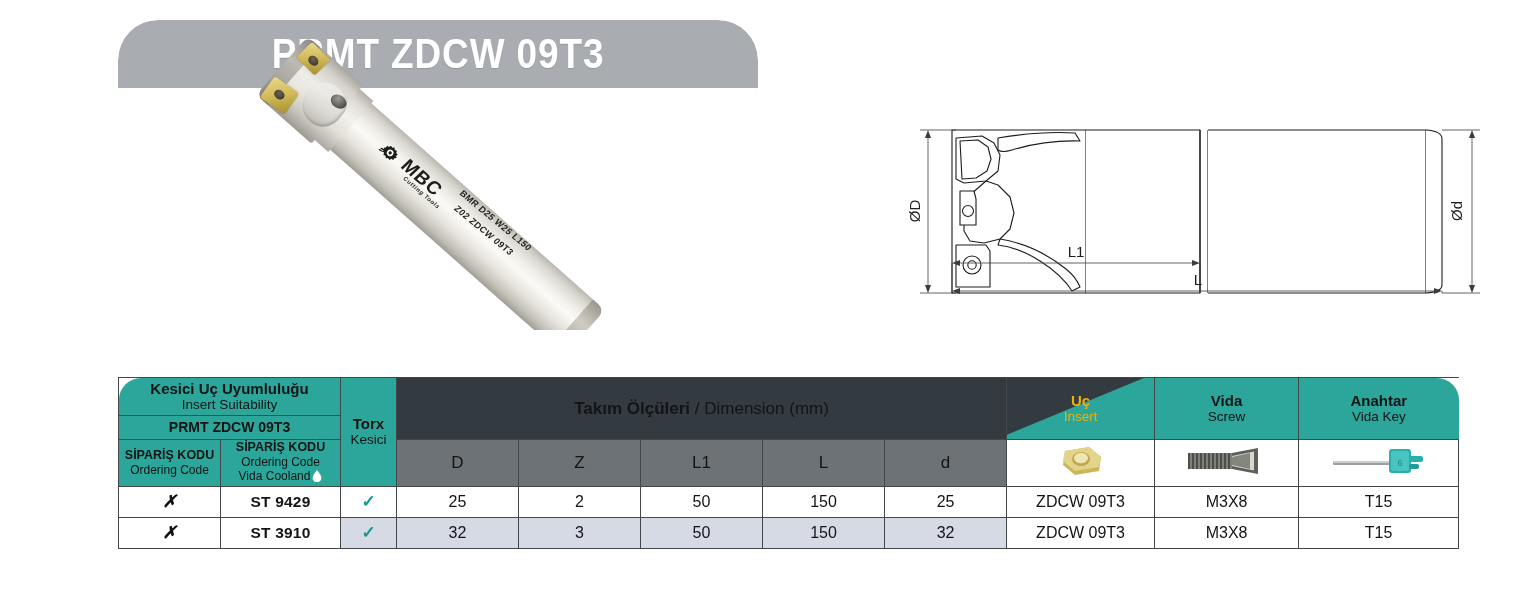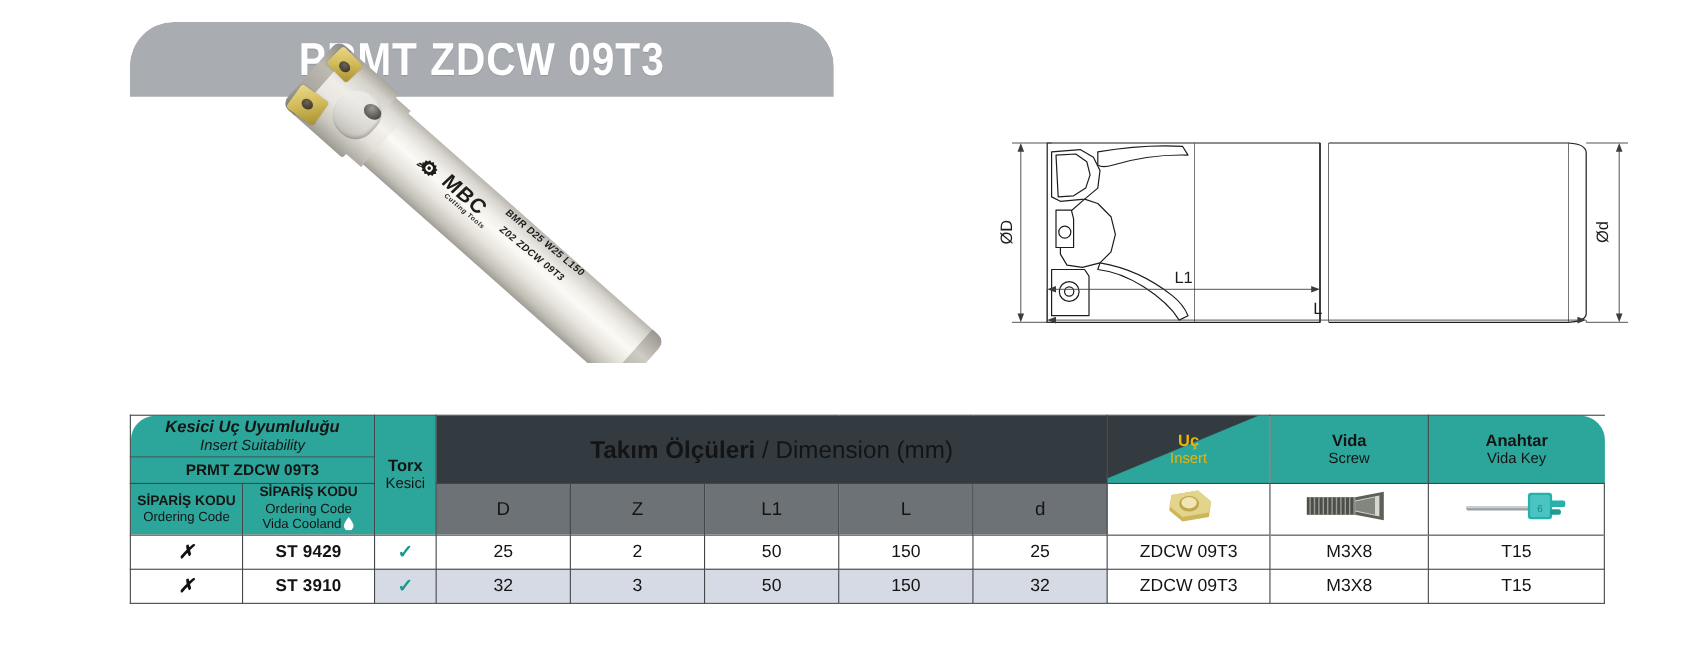--- a/index.html
+++ b/index.html
@@ -156,24 +156,24 @@
     border-right: 2px solid #ffffff;
     border-bottom: 2px solid #ffffff;
   }
   .th-dark { background: #333a40; color: #ffffff; }
   .th-gray { background: #6d7276; color: #ffffff; border-right: 2px solid #ffffff; }
 
   .hd-tr { font-size: 15px; font-weight: bold; line-height: 1.15; }
   .hd-en { font-size: 13.5px; font-weight: normal; line-height: 1.2; }
   .hd-small-tr { font-size: 12.5px; font-weight: bold; line-height: 1.2; }
   .hd-small-en { font-size: 12px; font-weight: normal; line-height: 1.2; }
-  .dim-title { font-size: 22px; }
+  .dim-title { font-size: 17px; }
   .dim-letter { font-size: 17px; font-weight: normal; }
 
-  .corner-tl { border-top-left-radius: 22px; font-style: italic; }
+  .corner-tl { border-top-left-radius: 22px; }
   .corner-tr { border-top-right-radius: 22px; }
 
   
   .diag-cell { position: relative; padding: 0; background: #333a40; }
   .diag-cell .diag-fill {
     position: absolute; inset: 0;
     background: linear-gradient(to bottom right,
       #333a40 0%, #333a40 46%, #2ca69b 47%, #2ca69b 100%);
   }
 

